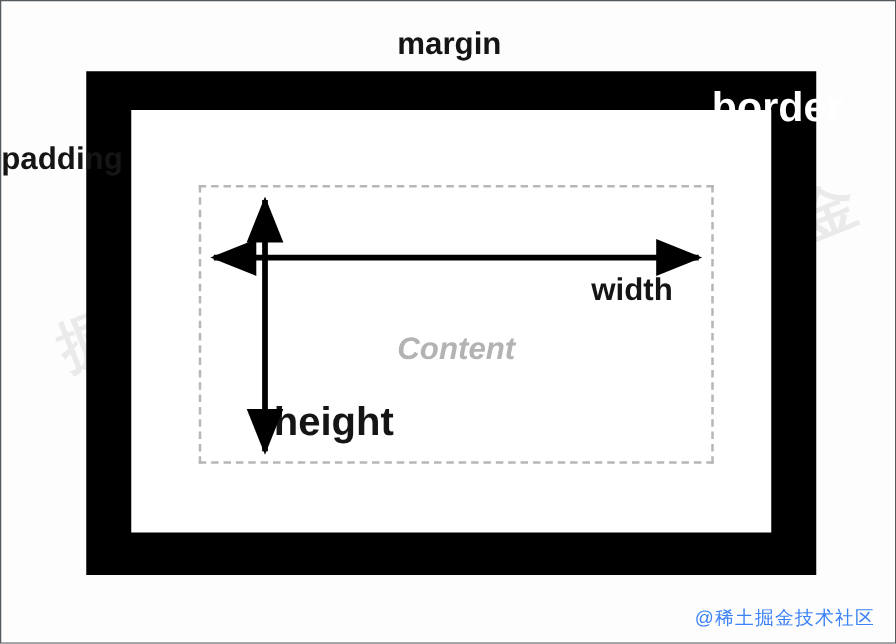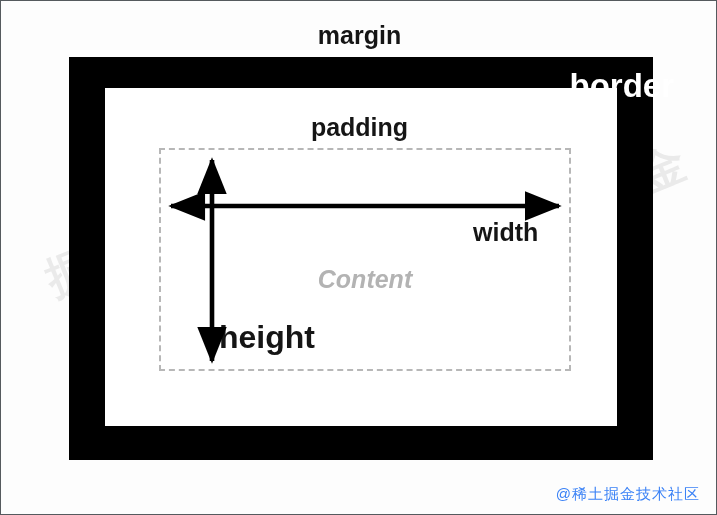--- a/index.html
+++ b/index.html
@@ -72,21 +72,21 @@
 
   
   .lbl {
     position: absolute;
     font-weight: 700;
     white-space: nowrap;
     line-height: 1;
   }
   .lbl-margin  { left: 0; top: 22px;  width: 717px; text-align: center; font-size: 25px; color: #151515; }
   .lbl-border  { left: 0; top: 68px;  width: 673px; text-align: right; font-size: 33px; color: #ffffff; }
-  .lbl-padding { left: 0; top: 114px; width: 717px; text-align: center; font-size: 25px; color: #151515; }
+  .lbl-padding { left: 0; top: 114px; width: 717px; text-align: left; font-size: 25px; color: #151515; }
   .lbl-width   { left: 472px; top: 219px; font-size: 25px; color: #151515; }
   .lbl-height  { left: 218px; top: 320px; font-size: 32px; color: #151515; }
   .lbl-content {
     left: 158px; top: 266px; width: 412px;
     text-align: center;
     font-size: 25px;
     font-style: italic;
     color: #b3b3b3;
   }
 

